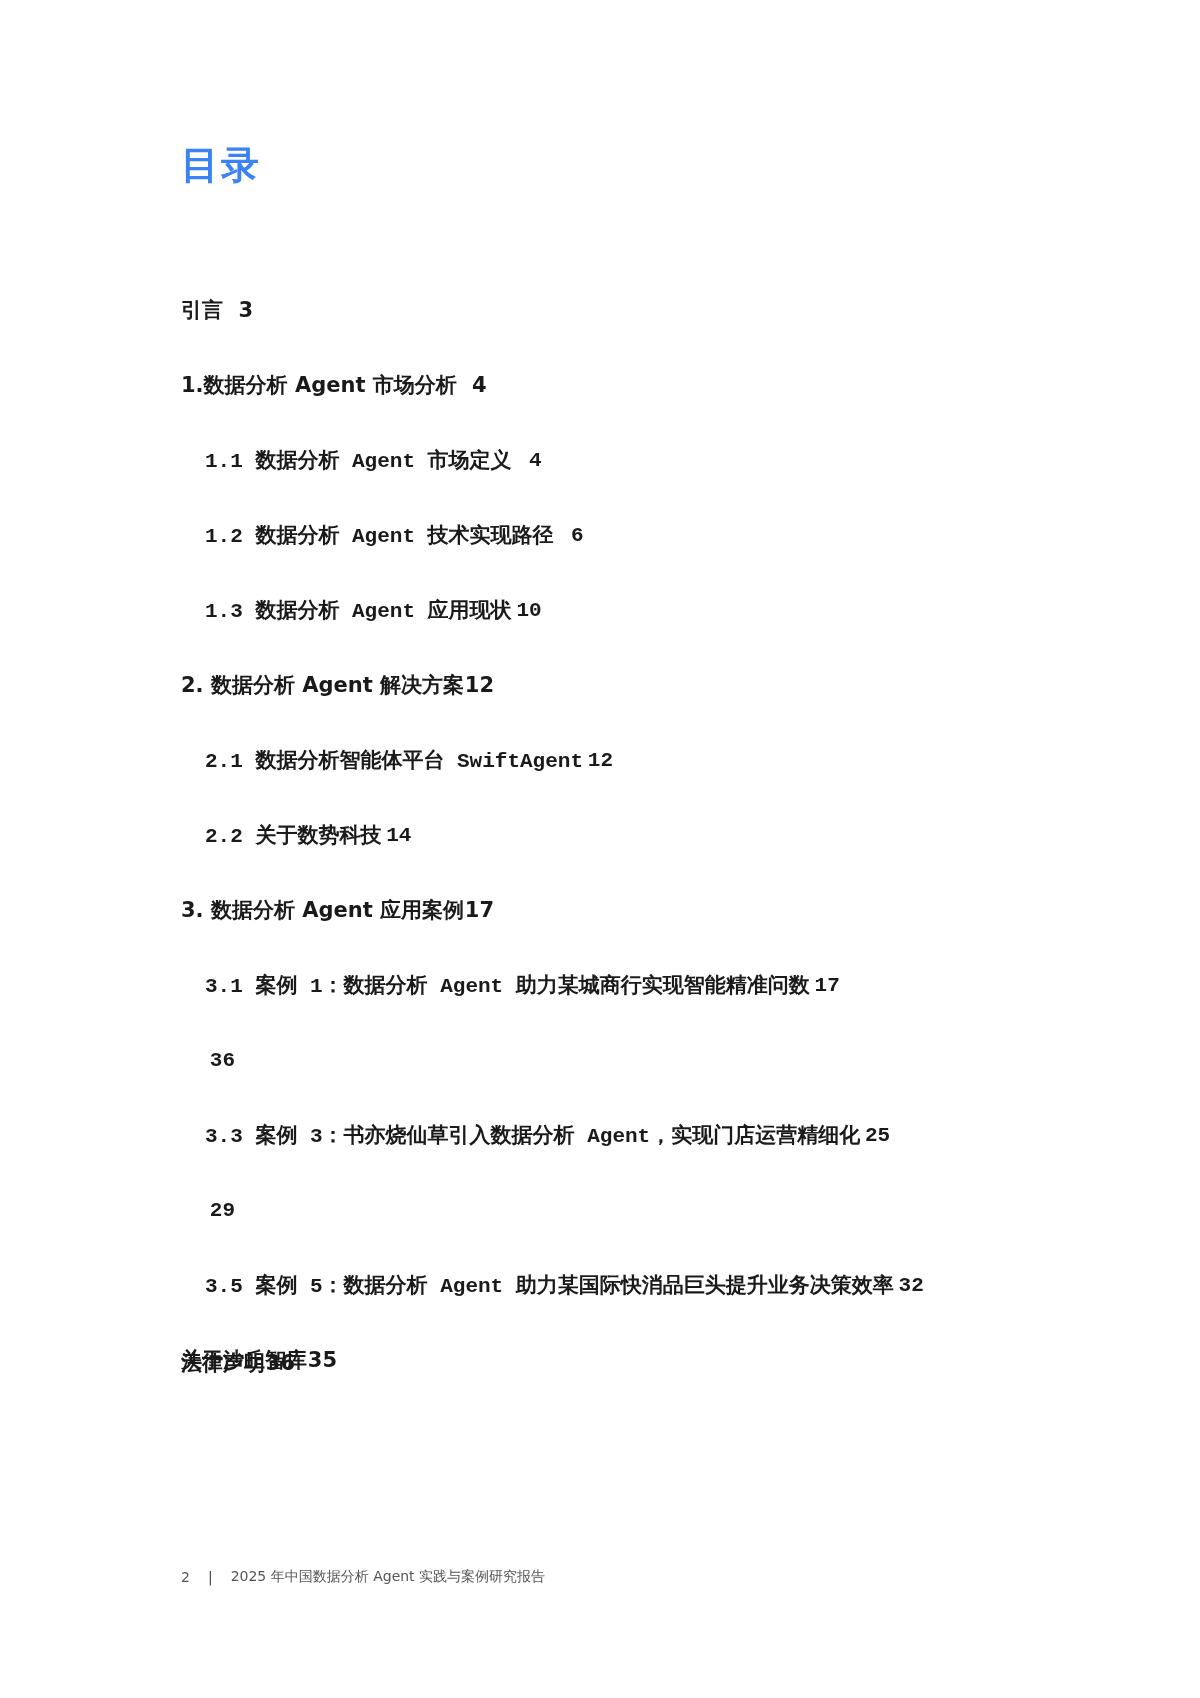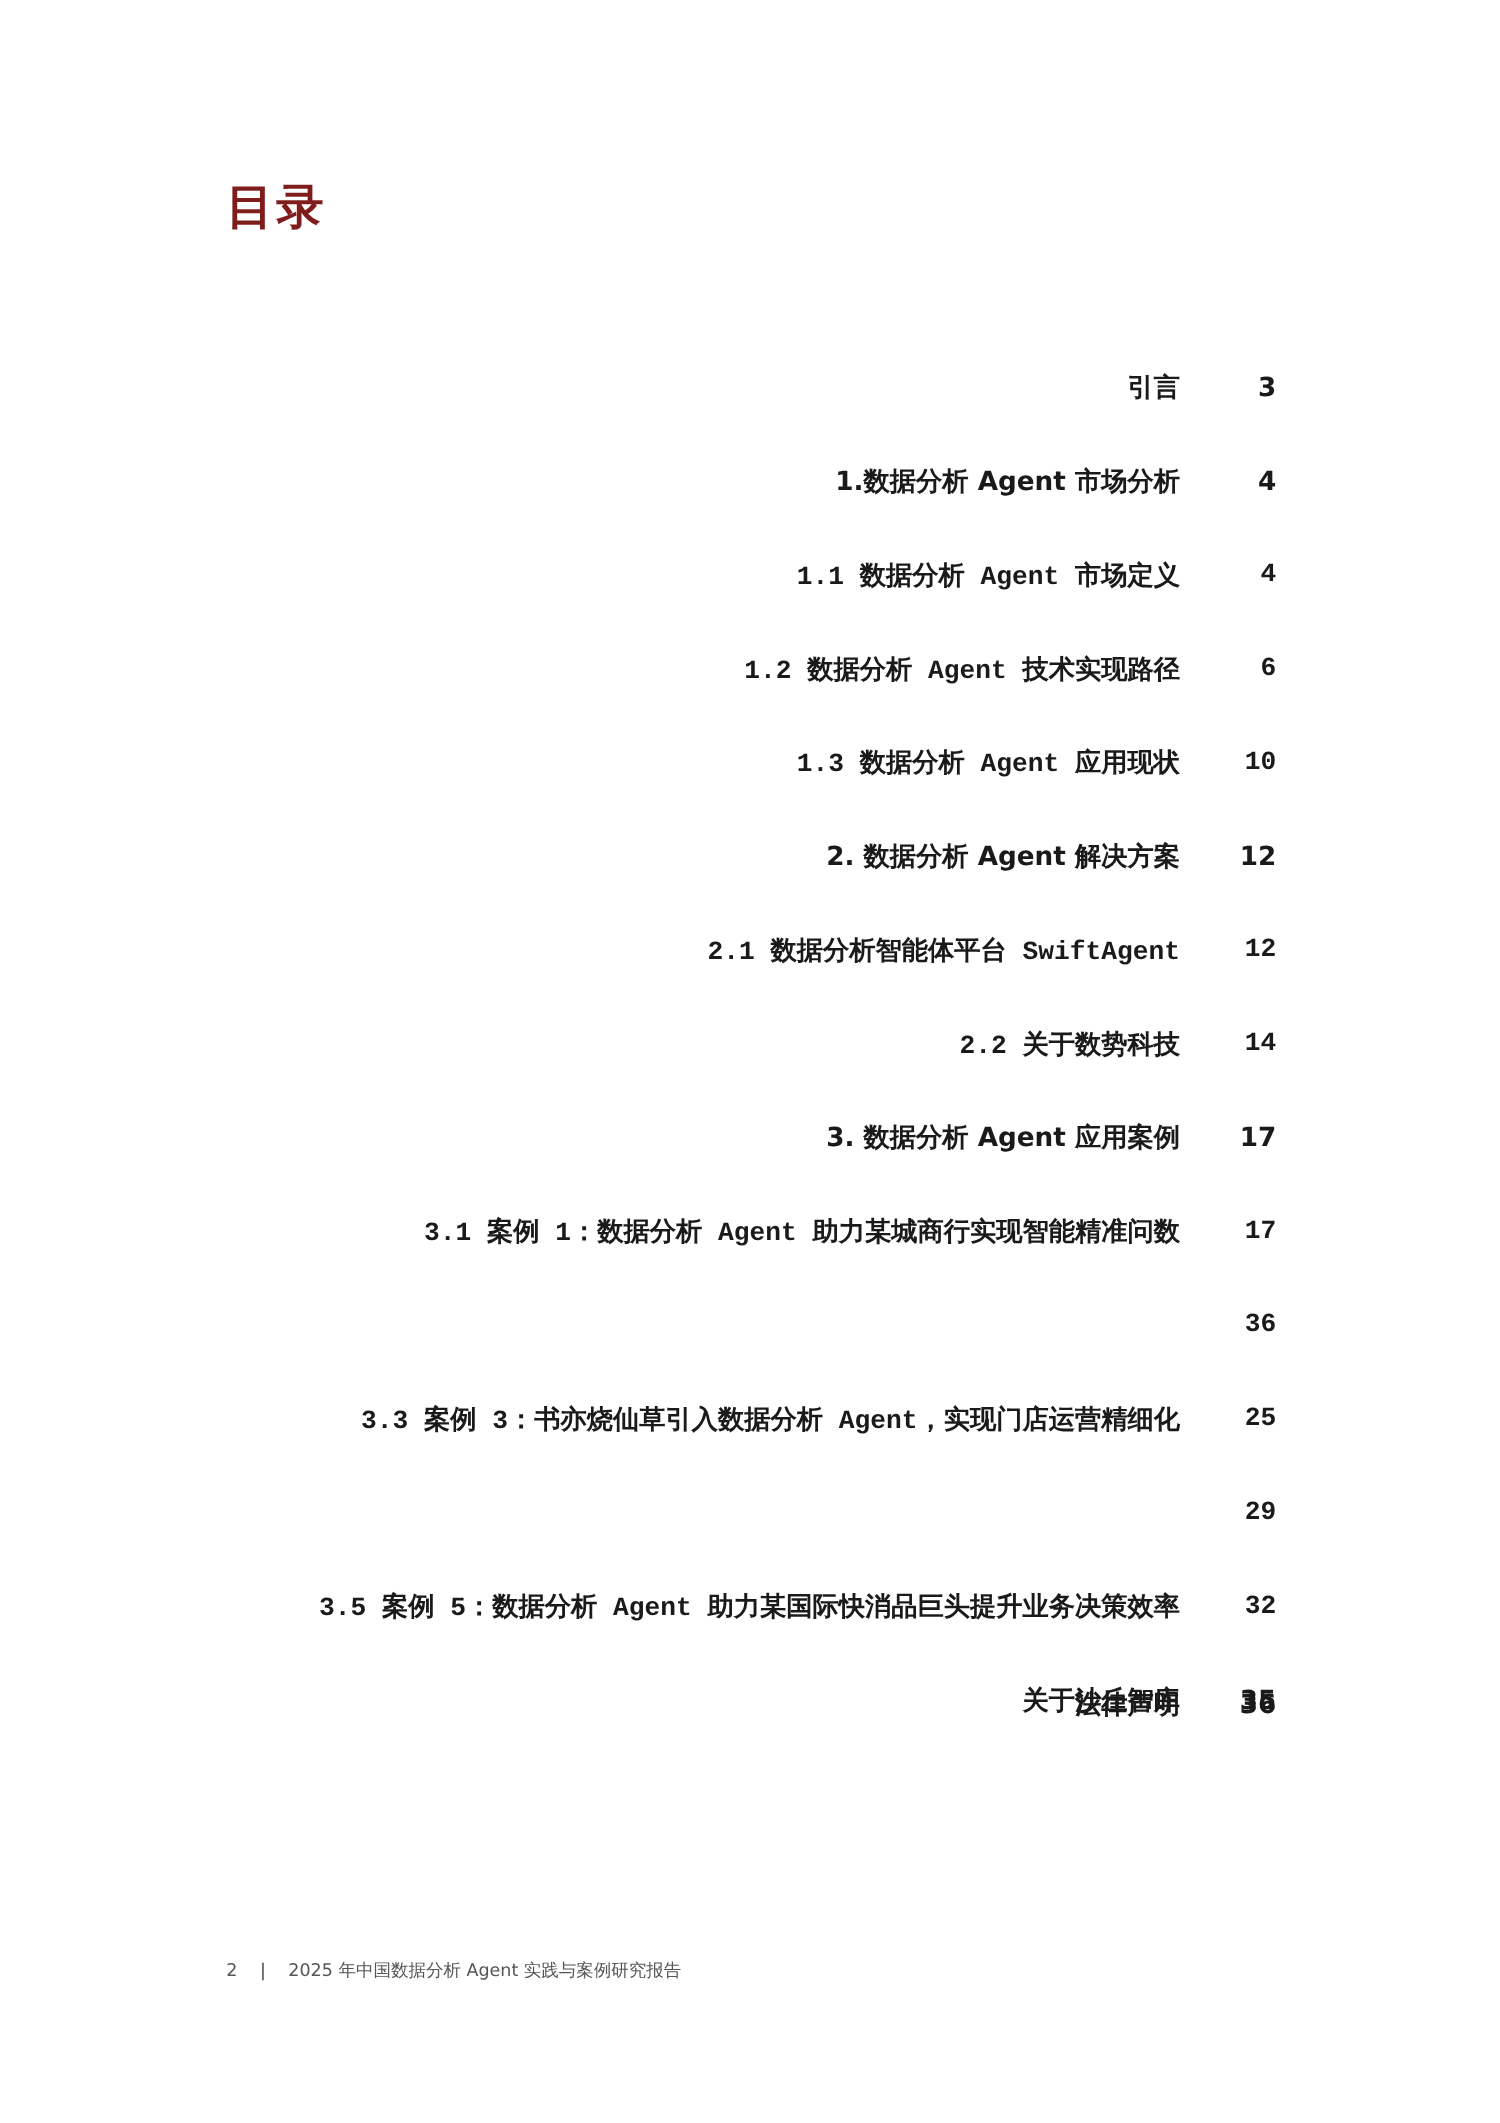--- a/index.html
+++ b/index.html
@@ -3,29 +3,28 @@
   <meta charset="utf-8">
   <style>
     html, body { margin: 0; padding: 0; background: #ffffff; }
     body {
       width: 1200px; height: 1698px; position: relative; overflow: hidden;
       font-family: "DejaVu Sans", "Liberation Sans", sans-serif;
       color: #1a1a1a;
     }
     .title {
       position: absolute; left: 181px; top: 140px;
-      font-size: 38px; font-weight: bold; color: #7f1d1d; letter-spacing: 2px;
+      font-size: 38px; font-weight: bold; color: #3b82f6; letter-spacing: 2px;
     }
     .toc { position: absolute; left: 181px; top: 0; width: 840px; }
     .toc-row {
       position: absolute; left: 0; width: 840px; height: 34px;
-      display: flex; justify-content: flex-end; align-items: center;
+      display: flex; justify-content: flex-start; align-items: center;
       font-size: 21px; font-weight: bold; color: #1a1a1a; cursor: pointer;
       white-space: nowrap;
-      gap: 47px;
     }
     .toc-row.l2 { left: 24px; width: 816px; font-family: Liberation Mono, monospace; }
     .toc-row .label { overflow: hidden; }
     .toc-row .page { text-align: right; min-width: 30px; }
     .footer {
       position: absolute; left: 181px; top: 1568px;
       font-size: 14px; color: #555; display: flex; align-items: center;
     }
     .footer .sep { margin: 0 18px; color: #444; }
   </style>

